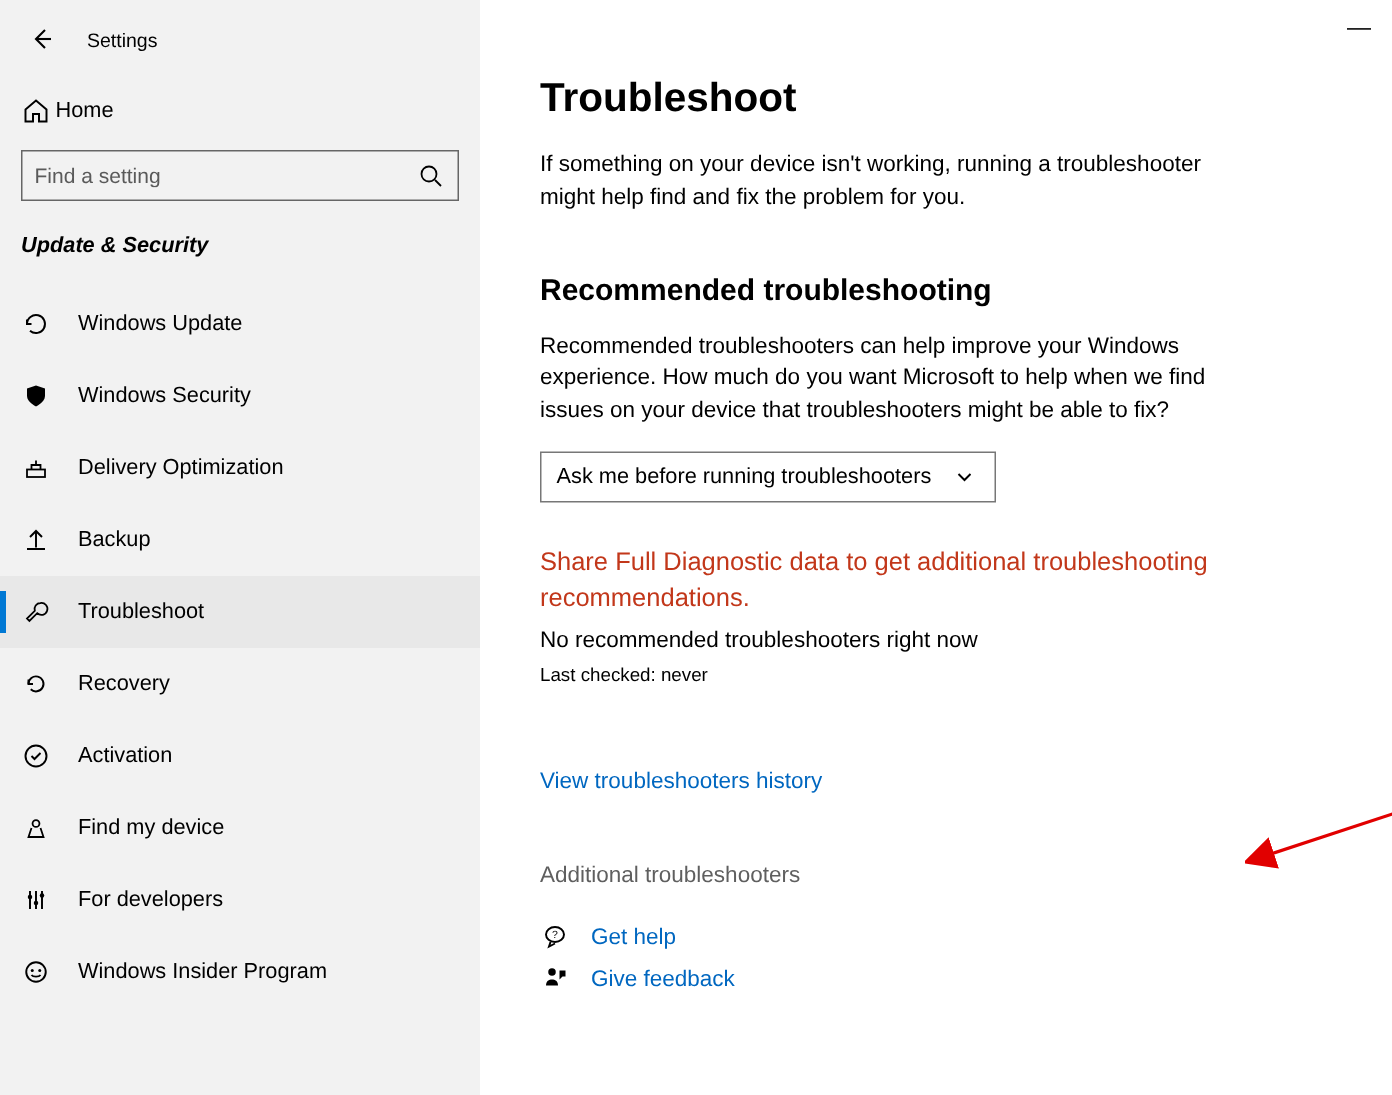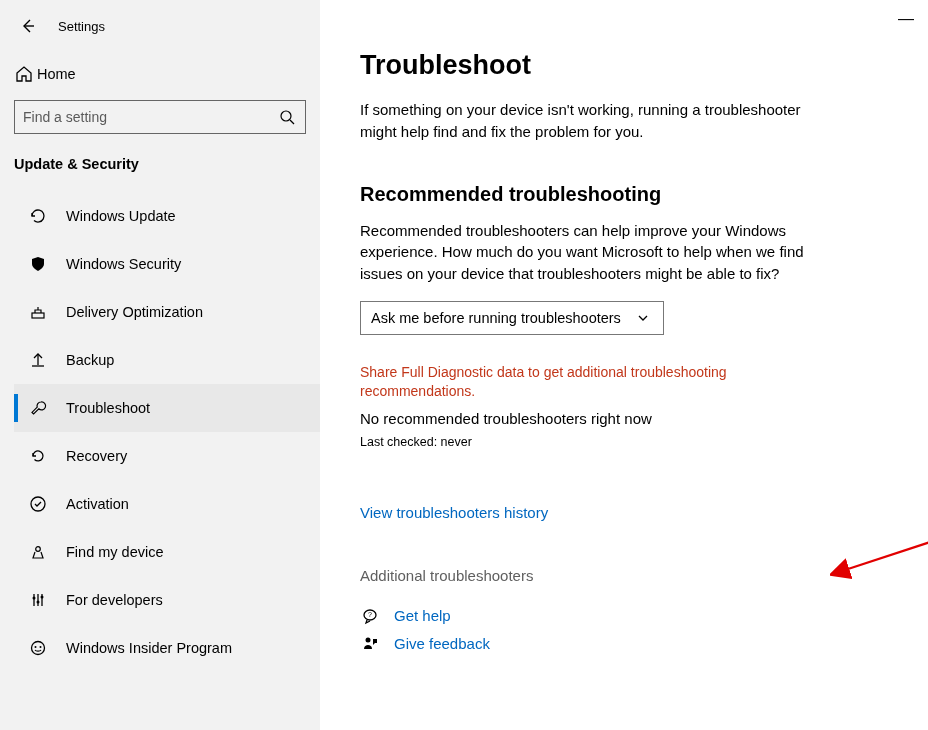--- a/index.html
+++ b/index.html
@@ -60,31 +60,31 @@
     outline: none;
     flex: 1;
     font-size: 14px;
     color: #000;
   }
   .search-box input::placeholder { color: #5a5a5a; }
   .section-title {
     font-weight: 600;
     font-size: 14.5px;
     padding: 4px 14px 20px 14px;
+    font-style: italic;
   }
   .nav-list { display: flex; flex-direction: column; }
   .nav-item {
     display: flex;
     align-items: center;
     gap: 18px;
     padding: 0 14px;
     height: 48px;
     position: relative;
     cursor: default;
-    margin-left: 14px;
   }
   .nav-item.selected::before {
     content: "";
     position: absolute;
     left: 0;
     top: 10px;
     bottom: 10px;
     width: 4px;
     background: #0078d4;
   }
@@ -106,21 +106,21 @@
   .select-box {
     display: inline-flex;
     align-items: center;
     border: 1px solid #777;
     height: 34px;
     padding: 16px 10px;
     margin-top: 16px;
     gap: 12px;
     font-size: 14.5px;
   }
-  .warn-text { color: #c2371a; font-size: 14px; margin-top: 28px; line-height: 1.4; max-width: 450px; }
+  .warn-text { color: #c2371a; font-size: 17px; margin-top: 28px; line-height: 1.4; max-width: 450px; }
   .status-line { font-size: 15px; margin-top: 8px; }
   .last-checked { font-size: 12.5px; margin-top: 8px; color: #000; }
   .link-text { color: #0067c0; font-size: 15px; margin-top: 55px; display: block; }
   .subtle-heading { color: #5f5f5f; font-size: 15px; margin-top: 46px; }
   .help-row { display: flex; align-items: center; gap: 14px; margin-top: 22px; }
   .help-row + .help-row { margin-top: 8px; }
   .help-row span.link { color: #0067c0; font-size: 15px; }
   .minimize-icon { position: absolute; top: 10px; right: 14px; font-size: 16px; color: #000; }
 
   .annotation-arrow {

